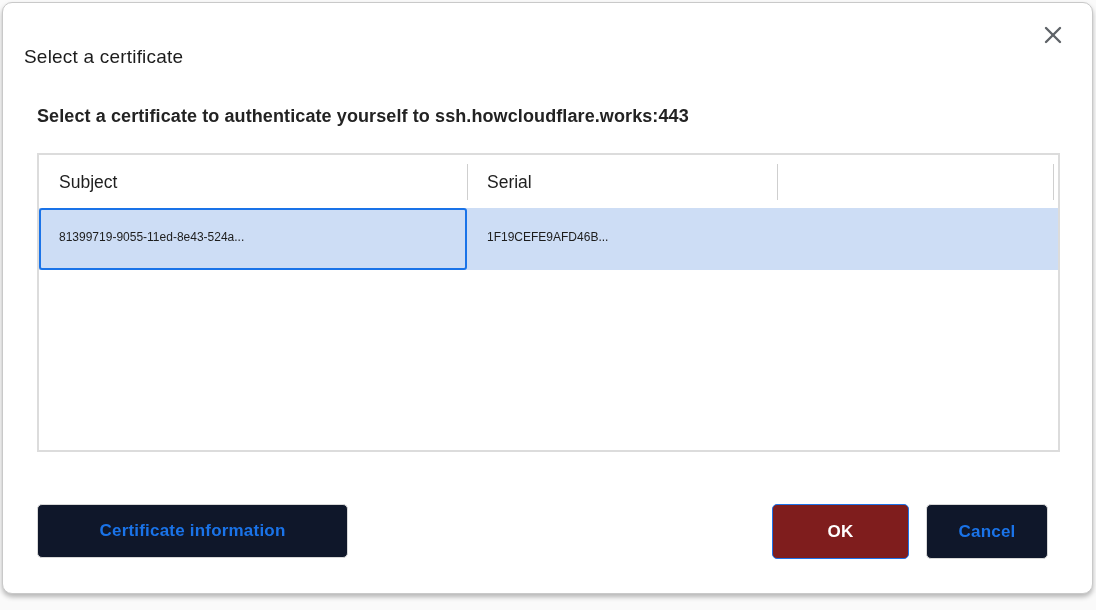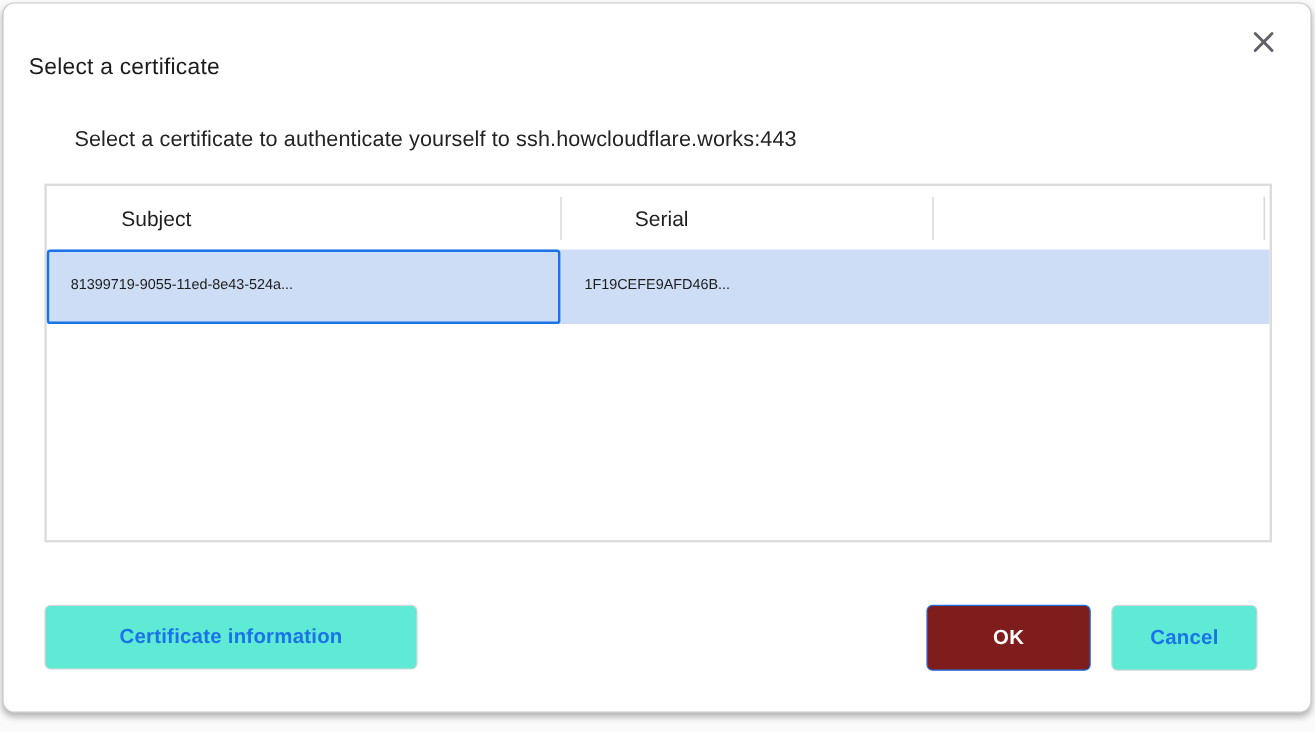--- a/index.html
+++ b/index.html
@@ -33,38 +33,36 @@
     left: 21px; top: 43px;
     font-size: 19px;
     font-weight: 400;
     color: #1c1c1c;
     letter-spacing: 0.2px;
   }
   .dlg-subtitle {
     position: absolute;
     left: 34px; top: 103px;
     font-size: 18px;
-    font-weight: 400;
+    font-weight: 700;
     color: #232323;
     letter-spacing: 0.1px;
-    margin-left: 25px;
   }
   .cert-table {
     position: absolute;
     left: 34px; top: 150px;
     width: 1023px; height: 299px;
     border: 2px solid #dcdcdc;
     background: #ffffff;
   }
   .tbl-header {
     position: relative;
     display: grid;
     grid-template-columns: 428px 310px 1fr;
     height: 53px;
-    padding-left: 42px;
   }
   .tbl-header .hcell {
     font-size: 17.5px;
     color: #1e1e1e;
     line-height: 55px;
     padding-left: 20px;
     overflow: hidden;
     white-space: nowrap;
   }
   .hdiv {
@@ -104,21 +102,21 @@
     height: 55px;
     border-radius: 5px;
     font-family: "Liberation Sans", "DejaVu Sans", sans-serif;
     font-size: 17px;
     font-weight: 600;
     letter-spacing: 0.2px;
     cursor: pointer;
     display: flex; align-items: center; justify-content: center;
   }
   .btn.secondary {
-    background: #5eead4;
+    background: #0f172a;
     border: 1px solid #d8d8d8;
     color: #1a73e8;
   }
   .btn.primary {
     background: #7f1d1d;
     border: 1px solid #1d72e8;
     color: #ffffff;
   }
   .btn.cert-info { left: 34px; width: 311px; height: 54px; }
   .btn.ok        { left: 769px; width: 137px; }

